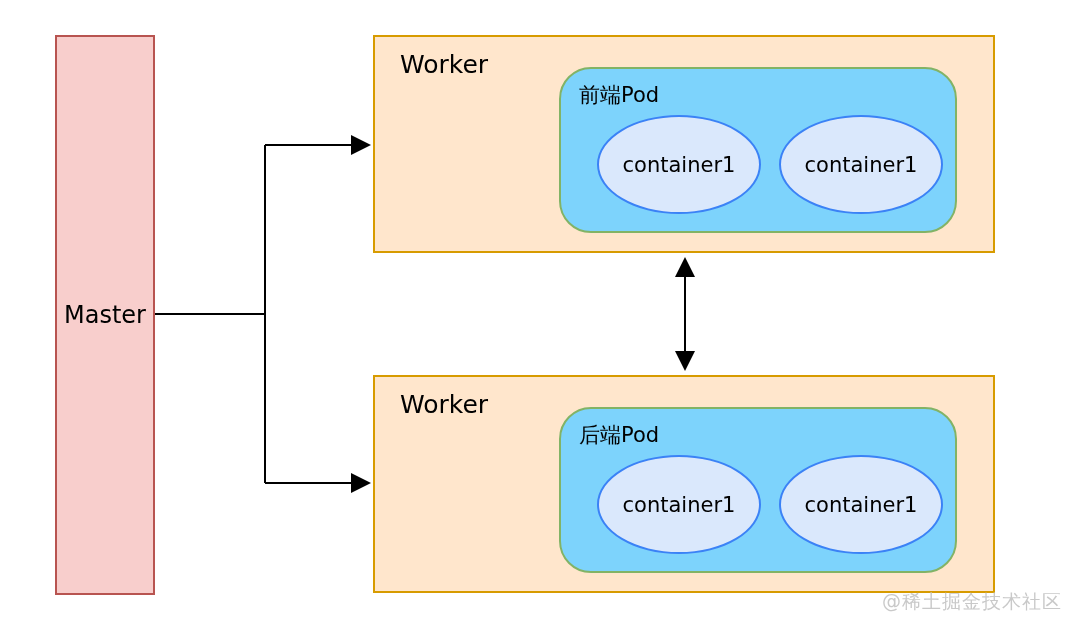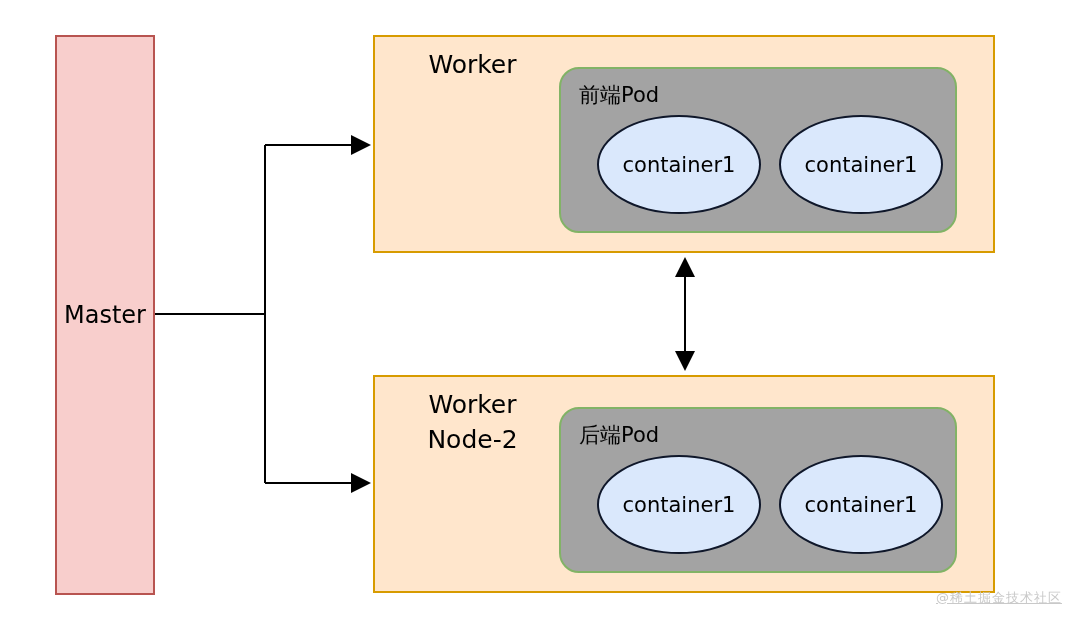--- a/index.html
+++ b/index.html
@@ -19,42 +19,42 @@
     text-align:center;font-size:24px;line-height:1.45;
   }
   .worker-node{
     width:622px;height:218px;
     background:#FFE6CC;border:2px solid #D79B00;
   }
   .worker-node-1{left:373px;top:35px;}
   .worker-node-2{left:373px;top:375px;}
   .worker-label{
     position:absolute;left:25px;top:10px;width:145px;
-    text-align:center;font-size:25px;line-height:1.4;
+    font-size:25px;line-height:1.4;
   }
   .pod{
     position:absolute;left:184px;top:30px;width:398px;height:166px;
-    background:#a3a3a3;border:2px solid #82B366;border-radius:20px;
+    background:#7dd3fc;border:2px solid #82B366;border-radius:32px;
     box-sizing:border-box;
   }
   .pod-label{
     position:absolute;left:18px;top:12px;font-size:21px;
   }
   .container-ellipse{
     position:absolute;width:164px;height:99px;
-    background:#DAE8FC;border:2px solid #0f172a;border-radius:50%;
+    background:#DAE8FC;border:2px solid #3b82f6;border-radius:50%;
     display:flex;align-items:center;justify-content:center;
     font-size:21px;box-sizing:border-box;
   }
   .c1{left:36px;top:46px;}
   .c2{left:218px;top:46px;}
   .arrow-layer{position:absolute;left:0;top:0;width:1074px;height:628px;}
   .watermark{
     position:absolute;right:12px;top:589px;
-    font-size:13px;color:#c9c9c9;letter-spacing:1px;text-decoration:underline;
+    font-size:19px;color:#c9c9c9;letter-spacing:1px;
   }
 </style>
 </head>
 <body>
 
 <div class="canvas">
 
   <svg class="arrow-layer" viewBox="0 0 1074 628" xmlns="http://www.w3.org/2000/svg">
     <defs>
       <marker id="arrowhead" markerWidth="10" markerHeight="10" refX="9" refY="5" orient="auto-start-reverse">
@@ -86,21 +86,20 @@
       </div>
       <div class="container-ellipse c2">
         <span>container1</span>
       </div>
     </div>
   </div>
 
   <div class="box worker-node worker-node-2">
     <div class="worker-label">
       <div>Worker</div>
-      <div>Node-2</div>
     </div>
     <div class="pod">
       <div class="pod-label">后端Pod</div>
       <div class="container-ellipse c1">
         <span>container1</span>
       </div>
       <div class="container-ellipse c2">
         <span>container1</span>
       </div>
     </div>

